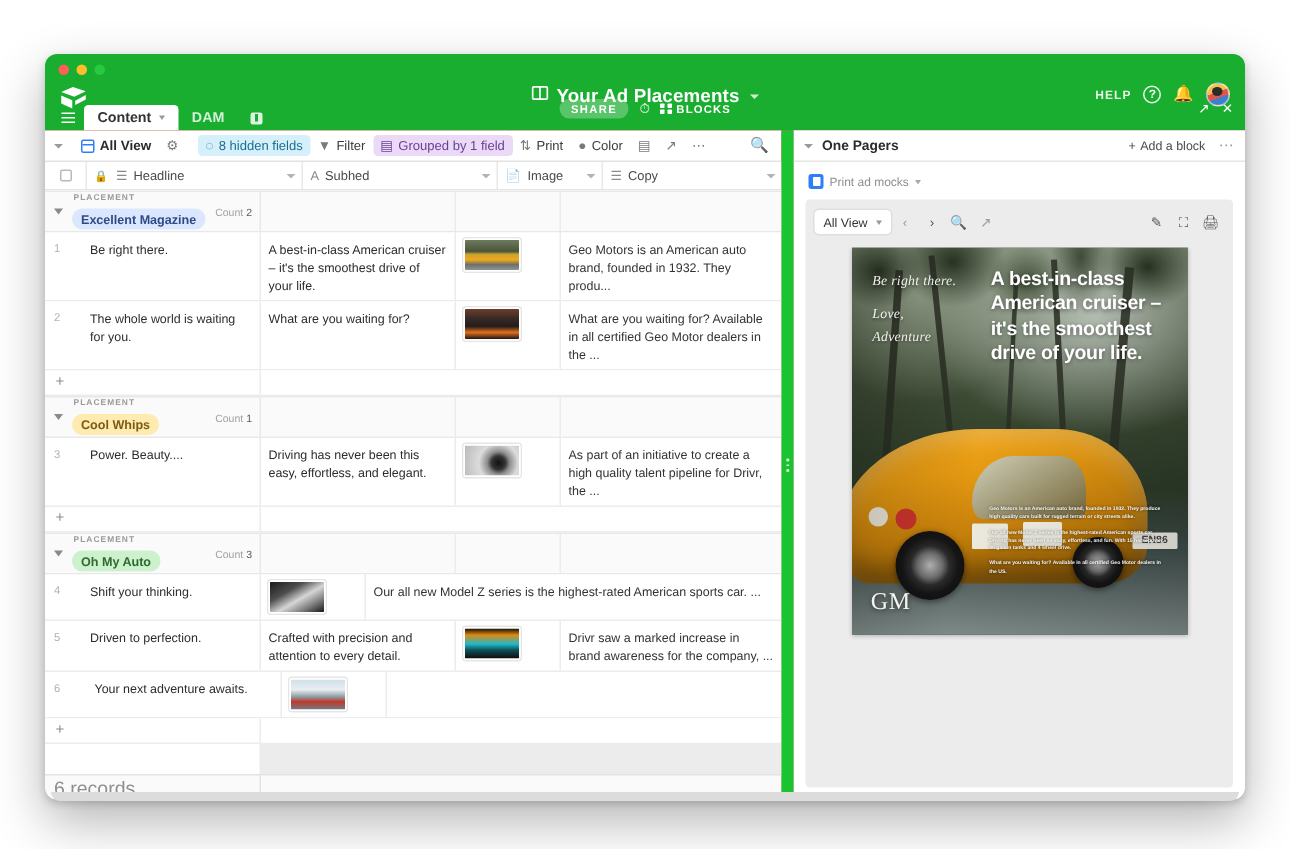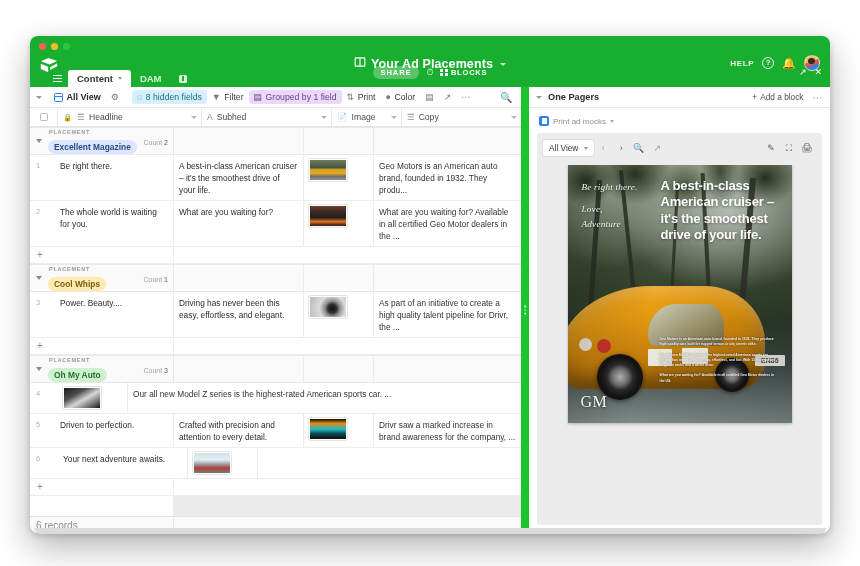--- a/index.html
+++ b/index.html
@@ -89,21 +89,21 @@
     content:""; position:absolute; left:3px; top:2px;
     width:7px; height:6px; border-radius:50%;
     background:#2b2b2b;
   }
 
   
   .tab-strip {
     position: absolute; left: 0; right: 0; bottom: 0;
     height: 17px;
     display: flex; align-items: flex-end;
-    padding-left: 19px;
+    padding-left: 7px;
     gap: 0;
   }
   .hamburger {
     width: 16px; height: 17px;
     display: flex; align-items: center; justify-content: center;
     margin-right: 3px;
   }
   .hamburger span {
     display:block; width:9px; height:1.5px; background:#fff;
     box-shadow: 0 3px 0 #fff, 0 -3px 0 #fff;
@@ -348,21 +348,21 @@
   .tail-block .tr { flex:1; background:#ececec; }
 
   .grid-footer {
     height: 17px;
     border-top:1px solid #e3e3e3;
     background:#fafafa;
     display:flex; align-items:center;
   }
   .grid-footer .rec {
     width:144px; padding-left:6px;
-    font-size:10px; color:#8e8e8e;
+    font-size:13px; color:#8e8e8e;
     border-right:1px solid #e3e3e3;
     line-height:17px;
   }
   .grid-footer .fr { flex:1; background:#f4f4f4; }
 
   
   .splitter {
     width: 8px;
     background: #19c430;
     position: relative;
@@ -830,20 +830,21 @@
           </div>
           <div class="gh-rest">
             <div class="gh-cell gh-c1"></div>
             <div class="gh-cell gh-c2"></div>
             <div class="gh-cell gh-c3"></div>
           </div>
         </div>
 
         <div class="row">
           <div class="cell c-num">4</div>
+          <div class="cell c-name">Shift your thinking.</div>
           <div class="cell c-img">
             <div class="thumb" style="background:linear-gradient(150deg,#1a1a1a 0%,#4d4d4d 32%,#d6d6d6 56%,#7a7a7a 78%,#171717 100%);"></div>
           </div>
           <div class="cell c-copy">Our all new Model Z series is the highest-rated American sports car. ...</div>
         </div>
 
         <div class="row">
           <div class="cell c-num">5</div>
           <div class="cell c-name">Driven to perfection.</div>
           <div class="cell c-sub">Crafted with precision and attention to every detail.</div>

